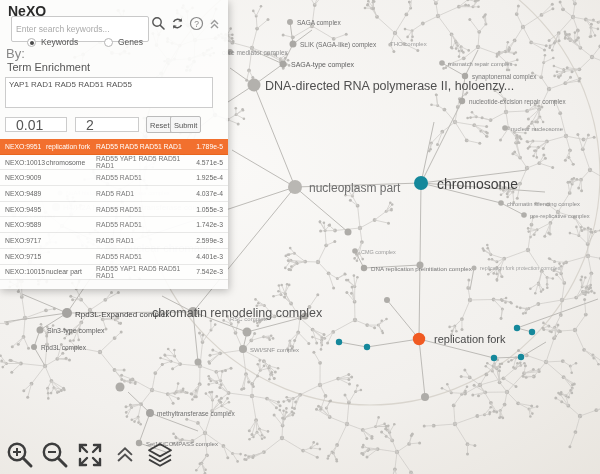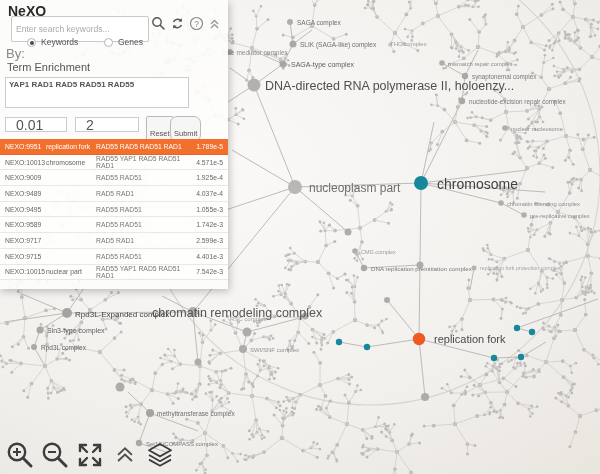--- a/index.html
+++ b/index.html
@@ -19,28 +19,28 @@
   .search-input::placeholder{color:#aaa;}
   .p-icon{position:absolute;top:16px;width:15px;height:15px;cursor:pointer;}
   .icon-search{left:151px;} .icon-refresh{left:170px;} .icon-help{left:189px;} .icon-collapse{left:207px;}
   .by-label{position:absolute;left:6px;top:38px;font-size:13px;color:#888;margin-top:8px;}
   .radio{position:absolute;top:38px;width:9px;height:9px;border:1px solid #b5b5b5;border-radius:50%;background:#fff;cursor:pointer;}
   .radio.sel::after{content:"";position:absolute;left:1.5px;top:1.5px;width:4px;height:4px;border-radius:50%;background:#4a4a4a;}
   .radio1{left:27px;} .radio2{left:104px;}
   .radio-label{position:absolute;top:37px;font-size:8.5px;color:#555;}
   .rl1{left:41px;text-align:center;} .rl2{left:118px;}
   .te-heading{position:absolute;left:7px;top:61px;font-size:11px;color:#555;}
-  .te-query{position:absolute;left:5px;top:77px;width:184px;height:31px;border:1px solid #ccc;
+  .te-query{position:absolute;left:5px;top:77px;width:208px;height:31px;border:1px solid #ccc;
     font-size:8px;color:#555;padding:2px 3px;resize:none;background:#fff;outline:none;
-    font-family:"Liberation Sans",sans-serif;font-weight:bold;}
+    font-family:"Liberation Sans",sans-serif;}
   .param{position:absolute;top:117px;height:15px;border:1px solid #ccc;font-size:14px;color:#555;padding:0 10px;background:#fff;outline:none;}
   .param1{left:5px;width:62px;} .param2{left:75px;width:64px;}
   .pbtn{position:absolute;top:116px;height:17px;font-size:7.5px;color:#555;background:#f6f6f6;
-    border:1px solid #bbb;border-radius:2px;padding:12px 3px;cursor:pointer;font-family:"Liberation Sans",sans-serif;}
-  .btn-reset{left:146px;} .btn-submit{left:170px;border-radius:7px;}
+    border:1px solid #bbb;border-radius:2px;padding:4px 3px;cursor:pointer;font-family:"Liberation Sans",sans-serif;}
+  .btn-reset{left:146px;} .btn-submit{left:170px;}
   .etable{position:absolute;left:0;top:139px;width:228px;}
   .erow{display:flex;align-items:center;height:15.7px;border-bottom:1px solid rgba(120,120,120,.16);
     background:rgba(255,255,255,.5);padding:0 5px;font-size:6.8px;color:#666;cursor:pointer;}
   .erow .c-id{width:41px;} .erow .c-term{width:50px;} .erow .c-genes{flex:1;color:#777;} .erow .c-p{width:33px;text-align:right;}
   .erow.active{background:#f2702e;border-color:#e8661f;}
   .erow.active span{color:#fff;}
 
   
   .toolbar{position:absolute;left:4px;bottom:4px;z-index:4;display:flex;align-items:flex-end;}
   .tbtn{width:32px;height:30px;margin-right:3px;cursor:pointer;background:transparent;border:none;padding:0;}

